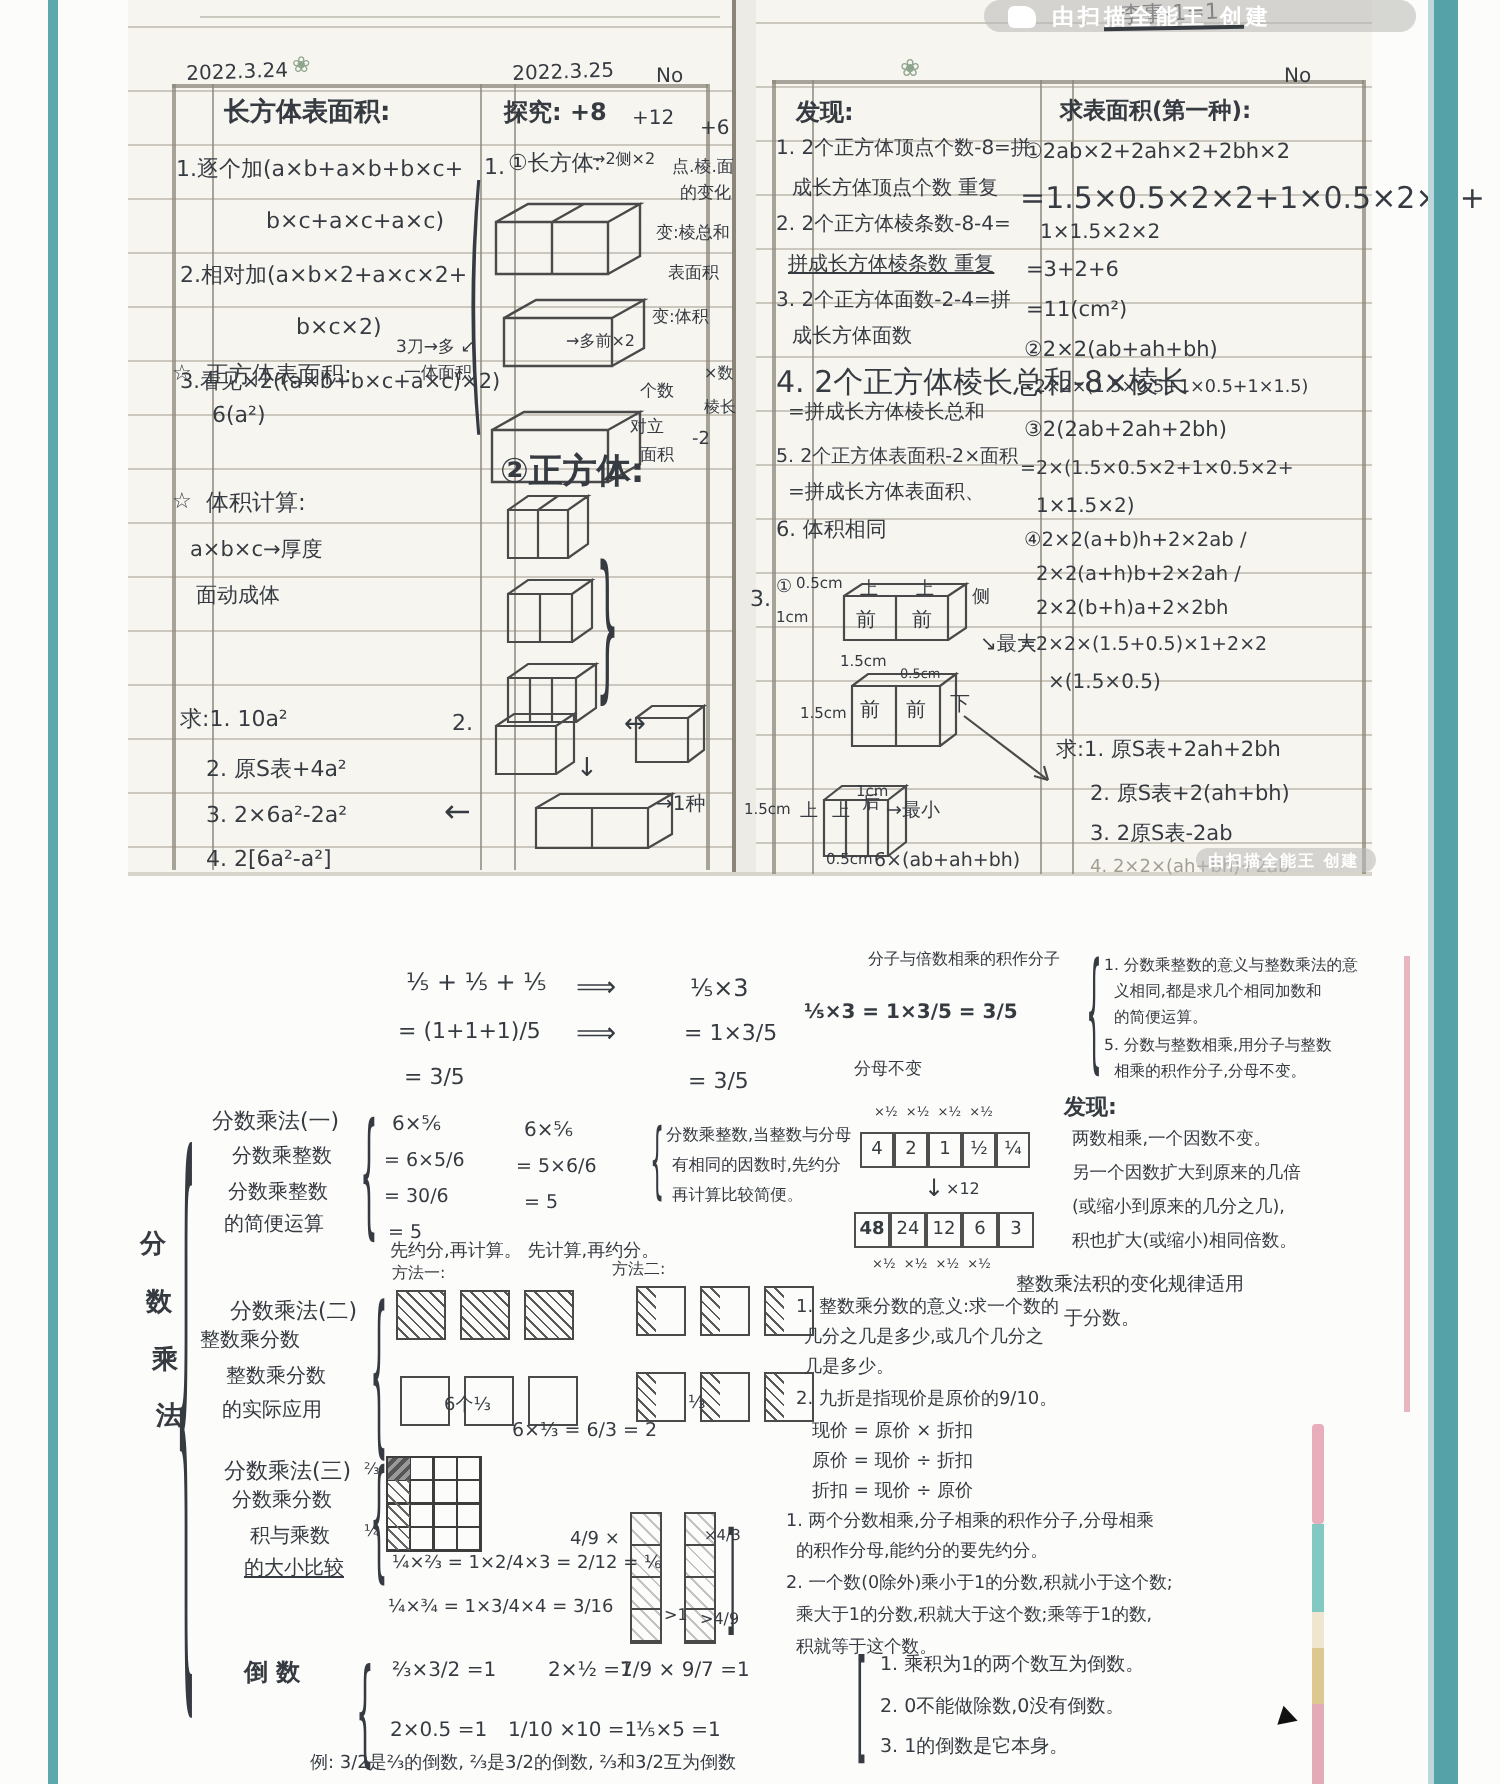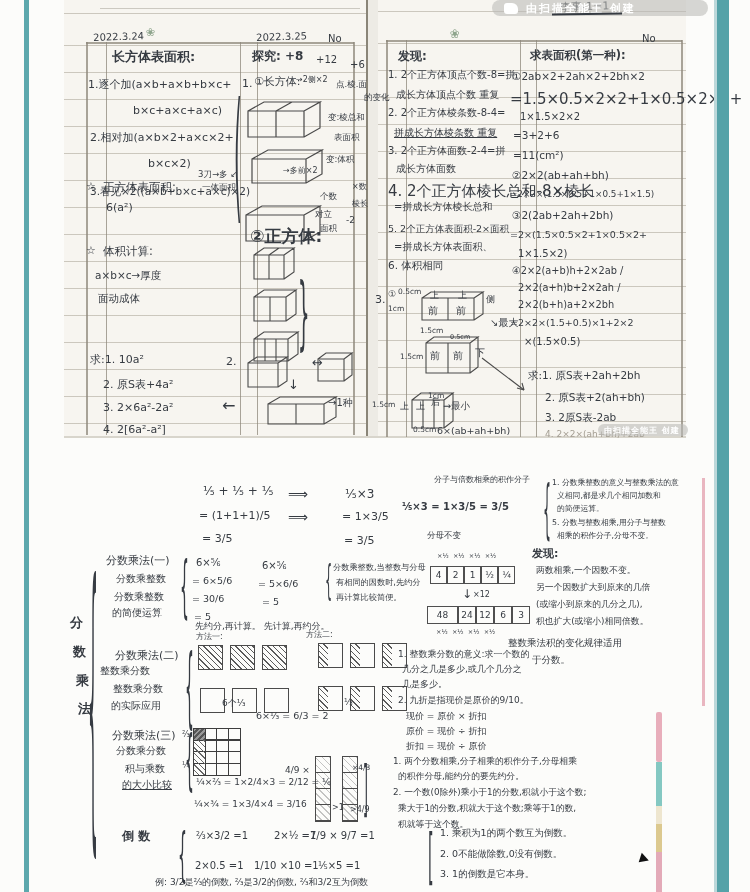--- a/index.html
+++ b/index.html
@@ -122,21 +122,21 @@
   <div class="stack" style="left:342px;top:756px;"></div>
 
   <div class="vtable" style="left:430px;top:566px;">
       <span class="cell" style="width: 17px;">4</span>
       <span class="cell" style="width: 17px;">2</span>
       <span class="cell" style="width: 17px;">1</span>
       <span class="cell" style="width: 17px;">½</span>
       <span class="cell" style="width: 17px;">¼</span>
     </div>
   <div class="vtable" style="left:427px;top:606px;">
-      <span class="cell" style="width: 31px;">48</span>
+      <span class="cell" style="width: 18px; font-weight: bold;">48</span>
       <span class="cell" style="width: 18px;">24</span>
       <span class="cell" style="width: 18px;">12</span>
       <span class="cell" style="width: 18px;">6</span>
       <span class="cell" style="width: 18px;">3</span>
     </div>
 
   <div class="layer">
       <div class="hw" style="left: 560px; top: 2px; font-size: 11px; transform: rotate(-2deg);">李事-1=1</div>
       <div class="hw" style="left: 93px; top: 33px; font-size: 10px; transform: rotate(-2deg);">2022.3.24</div>
       <div class="hw" style="left: 146px; top: 27px; font-size: 11px; color: rgb(143, 165, 141);">❀</div>
@@ -161,21 +161,21 @@
       <div class="hw" style="left: 103px; top: 424px; font-size: 11px;">4. 2[6a²-a²]</div>
       <div class="hw" style="left: 256px; top: 33px; font-size: 10px; transform: rotate(-2deg);">2022.3.25</div>
       <div class="hw" style="left: 328px; top: 34px; font-size: 10px;">No</div>
       <div class="hw" style="left: 252px; top: 50px; font-size: 12px; font-weight: bold;">探究: +8</div>
       <div class="hw" style="left: 316px; top: 55px; font-size: 10px;">+12</div>
       <div class="hw" style="left: 350px; top: 60px; font-size: 10px;">+6</div>
       <div class="hw" style="left: 242px; top: 78px; font-size: 11px;">1.</div>
       <div class="hw" style="left: 254px; top: 76px; font-size: 11px;">①长方体:</div>
       <div class="hw" style="left: 296px; top: 76px; font-size: 8px;">→2侧×2</div>
       <div class="hw" style="left: 336px; top: 80px; font-size: 8.5px;">点.棱.面</div>
-      <div class="hw" style="left: 340px; top: 93px; font-size: 8.5px; margin-left: 24px;">的变化</div>
+      <div class="hw" style="left: 340px; top: 93px; font-size: 8.5px;">的变化</div>
       <div class="hw" style="left: 328px; top: 113px; font-size: 8.5px;">变:棱总和</div>
       <div class="hw" style="left: 334px; top: 133px; font-size: 8.5px;">表面积</div>
       <div class="hw" style="left: 326px; top: 155px; font-size: 8.5px;">变:体积</div>
       <div class="hw" style="left: 283px; top: 167px; font-size: 8px;">→多前×2</div>
       <div class="hw" style="left: 320px; top: 192px; font-size: 8.5px;">个数</div>
       <div class="hw" style="left: 352px; top: 183px; font-size: 8px;">×数</div>
       <div class="hw" style="left: 352px; top: 200px; font-size: 8px;">棱长</div>
       <div class="hw" style="left: 315px; top: 210px; font-size: 8.5px;">对立</div>
       <div class="hw" style="left: 320px; top: 224px; font-size: 8.5px;">面积</div>
       <div class="hw" style="left: 346px; top: 216px; font-size: 9px;">-2</div>

